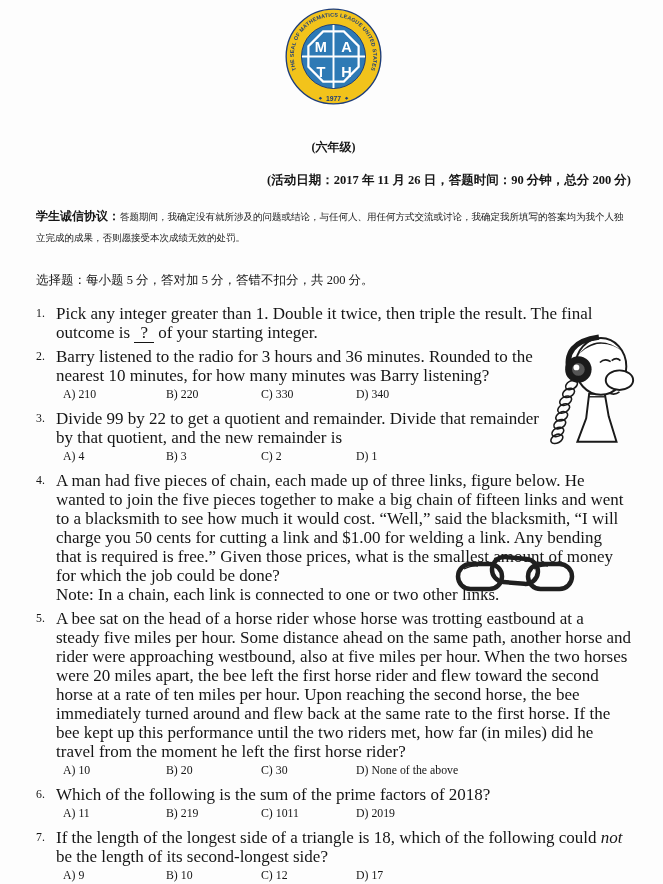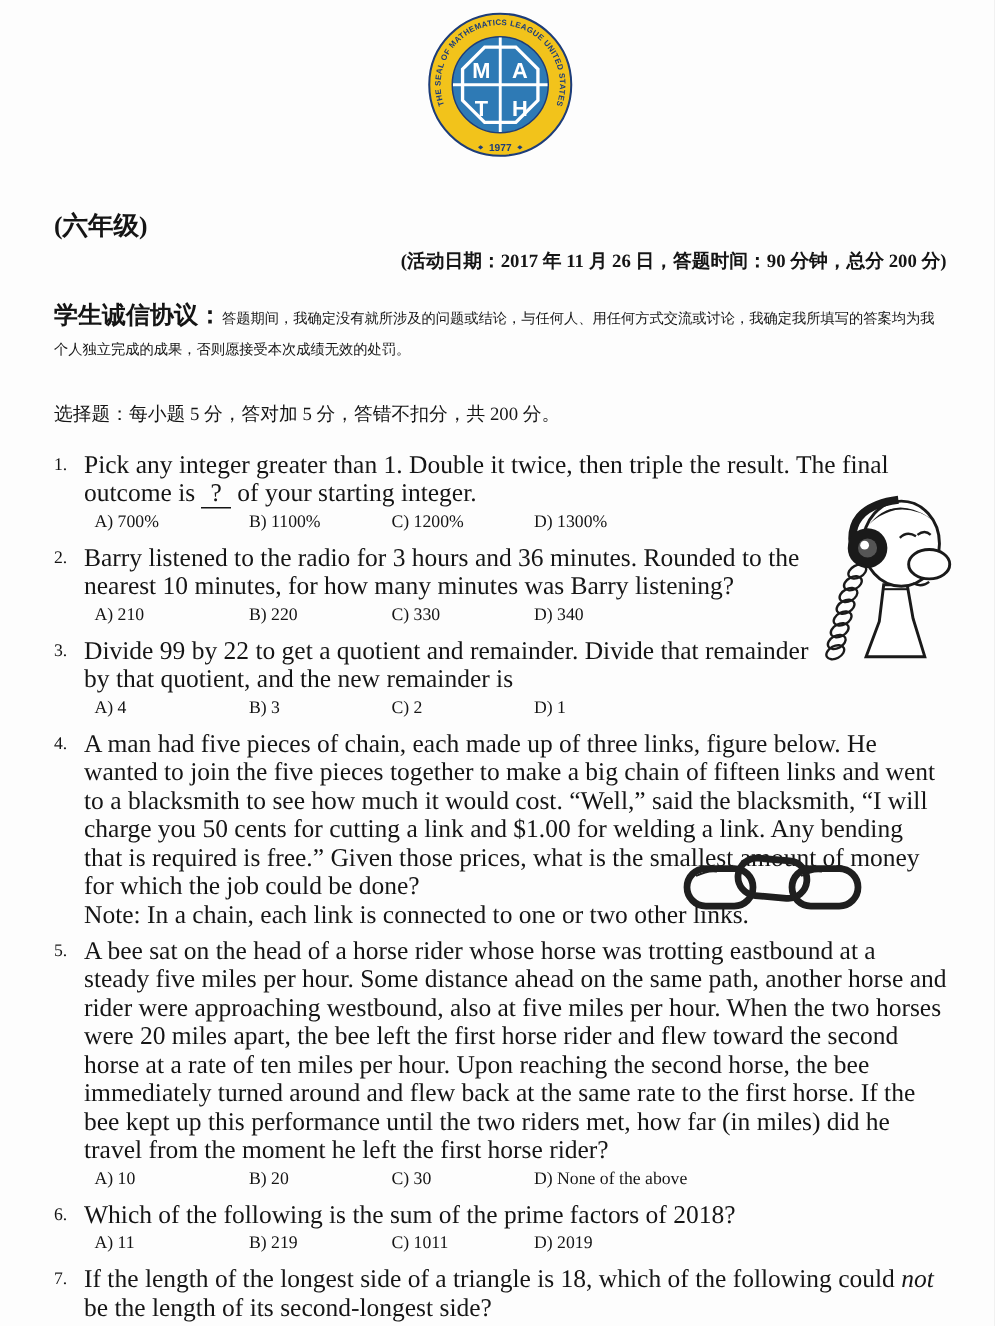--- a/index.html
+++ b/index.html
@@ -5,24 +5,24 @@
   * { box-sizing: border-box; }
   html,body { margin:0; padding:0; background:#e8e8e8; }
   .page {
     width:663px; height:884px; margin:0 auto; background:#fdfdfd;
     position:relative; overflow:hidden; color:#151515;
     font-family:"Liberation Serif", serif;
     padding:8px 32px 0 36px;
   }
   .logo-wrap { text-align:center; margin-bottom:34px; height:97px; }
   .title { text-align:center; font-size:15.5px; font-weight:bold; margin:0 0 6px; letter-spacing:.2px; }
-  .grade { text-align:left; font-size:17px; font-weight:bold; margin:0 0 4px; }
+  .grade { text-align:center; font-size:12px; font-weight:bold; margin:0 0 16px; }
   .info  { text-align:right; font-size:12.5px; font-weight:bold; margin:0; }
   .integrity { font-size:9.5px; line-height:21px; margin:17px 0 0; }
-  .integrity .lbl { font-weight:bold; font-size:16px; }
+  .integrity .lbl { font-weight:bold; font-size:12px; }
   .section { font-size:12.5px; font-weight:normal; margin:23px 0 15px; }
   .question { display:flex; margin-bottom:5px; position:relative; }
   .qnum { flex:none; width:20px; font-size:11.8px; line-height:19px; }
   .qbody { flex:1; position:relative; }
   .qtext { margin:0; font-size:17px; line-height:19px; }
   .qtext.narrow { margin-right:88px; }
   .options { display:flex; padding-left:7px; font-size:11.8px; line-height:19px; }
   .opt { flex:none; white-space:nowrap; }
   .opt:nth-child(1){ width:103px; }
   .opt:nth-child(2){ width:95px; }
@@ -67,26 +67,20 @@
   <p class="integrity"><span class="lbl">学生诚信协议：</span><span>答题期间，我确定没有就所涉及的问题或结论，与任何人、用任何方式交流或讨论，我确定我所填写的答案均为我个人独立完成的成果，否则愿接受本次成绩无效的处罚。</span></p>
 
   <div class="section">选择题：每小题 5 分，答对加 5 分，答错不扣分，共 200 分。</div>
 
   <div class="question">
     <span class="qnum">1.</span>
     <div class="qbody">
       <p class="qtext"><span>Pick any integer greater than 1. Double it twice, then triple the result. The final outcome is</span>
         <span class="blank">?</span>
         <span>of your starting integer.</span></p>
-      <div class="options">
-        <span class="opt">A) 700%</span>
-        <span class="opt">B) 1100%</span>
-        <span class="opt">C) 1200%</span>
-        <span class="opt">D) 1300%</span>
-      </div>
 
       <svg class="phone-illu" viewBox="0 0 92 120" width="90" height="118">
         <g fill="none" stroke="#1a1a1a" stroke-width="2">
           <path d="M 40,67 L 37,92 L 28,116 L 68,116 L 60,90 L 56,67 Z" fill="#ffffff"></path>
           <path d="M 40,70 L 56,70" stroke-width="1.4"></path>
           <ellipse cx="52" cy="39" rx="26" ry="29" fill="#ffffff"></ellipse>
           <path d="M 27,30 Q 46,2 75,24 Q 62,14 48,16 Q 33,20 27,30 Z" fill="#1a1a1a" stroke="none"></path>
           <ellipse cx="71" cy="53" rx="14" ry="10" fill="#ffffff"></ellipse>
           <path d="M 51,35 q 5,-5 11,-1" stroke-width="1.6"></path>
           <path d="M 63,33 q 5,-4 9,0" stroke-width="1.6"></path>

